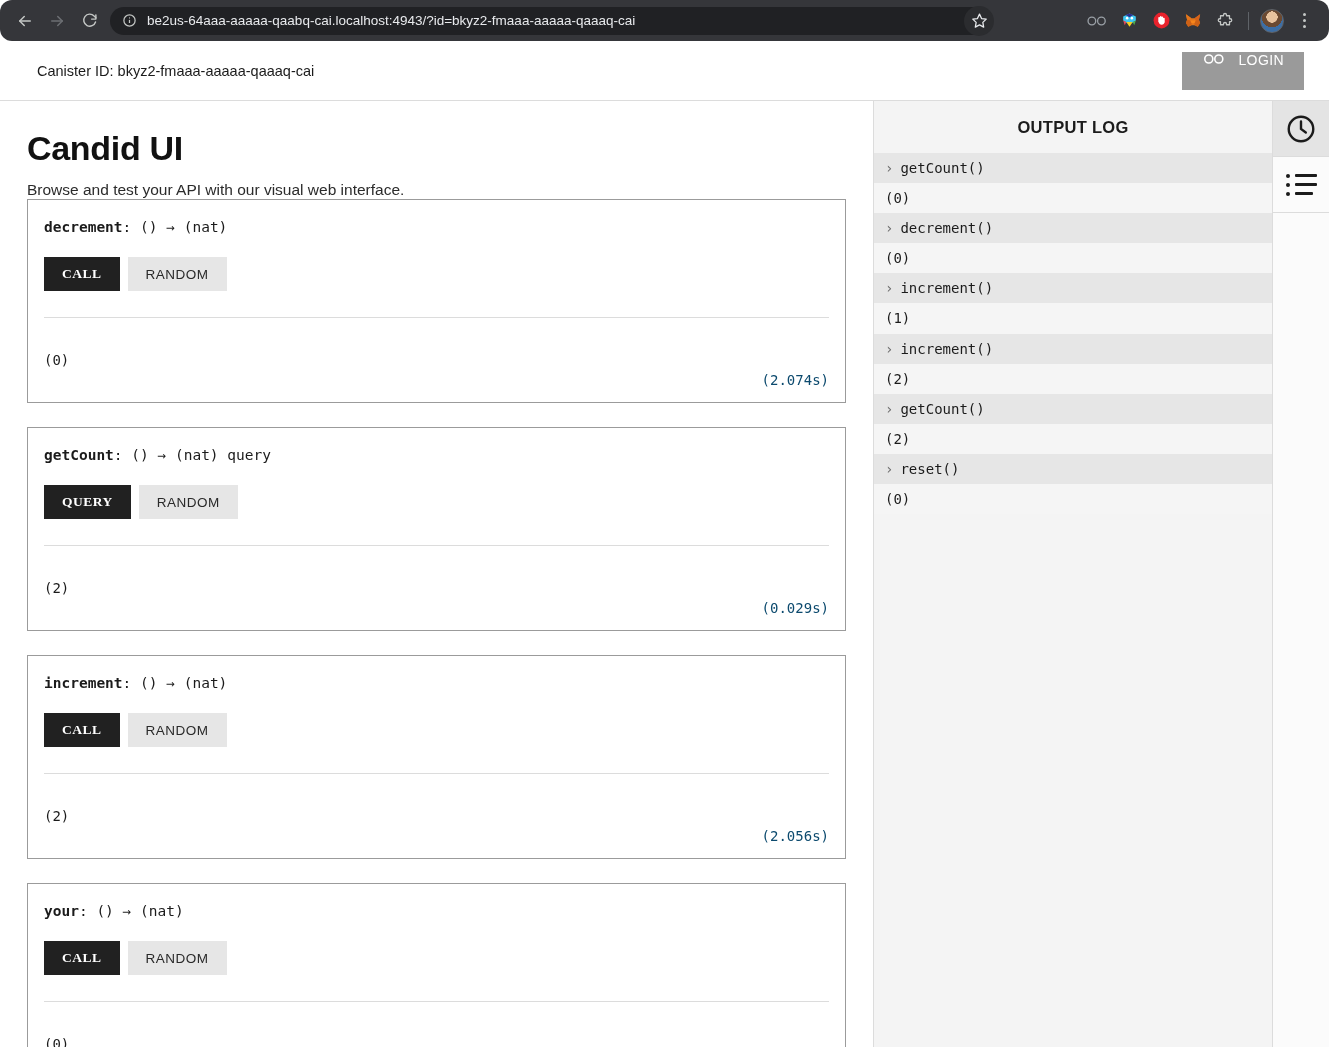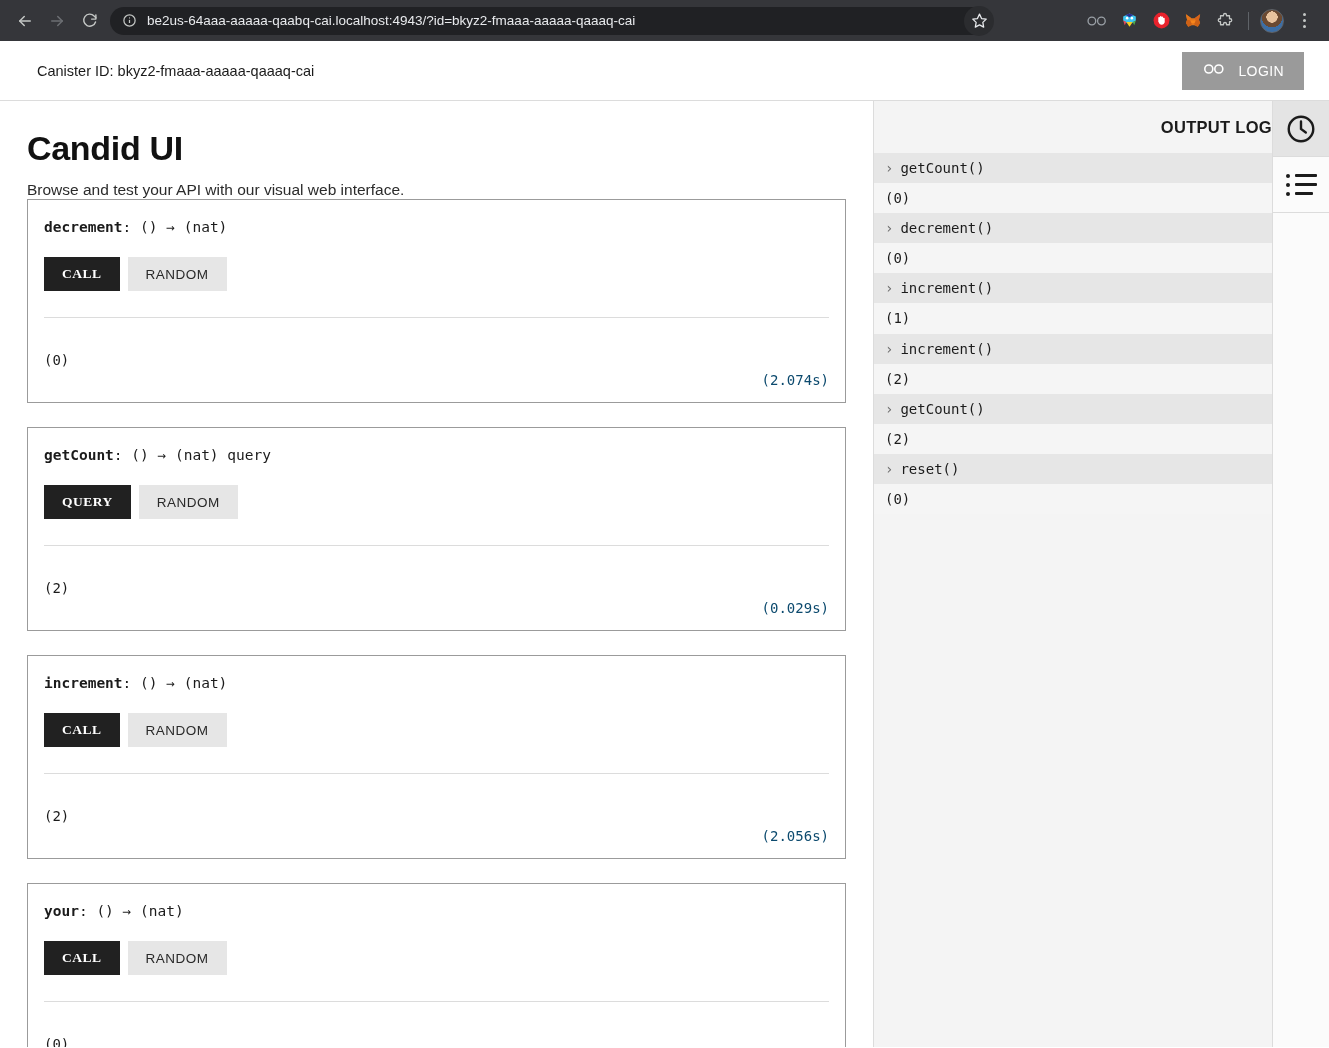--- a/index.html
+++ b/index.html
@@ -5,21 +5,21 @@
   * { box-sizing: border-box; margin: 0; padding: 0; }
   html, body {
     width: 1329px; height: 1048px;
     font-family: "Liberation Sans", sans-serif;
     background: #ffffff; overflow: hidden;
   }
 
   
   .browser-bar {
     height: 41px; background: #35363a;
-    display: flex; align-items: center; padding: 0 10px; gap: 2px;
+    display: flex; align-items: center; padding: 0 10px; gap: 2px; border-radius: 12px;
   }
   .nav-btn {
     width: 30px; height: 30px; display: flex; align-items: center;
     justify-content: center; border-radius: 50%; flex: 0 0 auto;
   }
   .nav-btn svg { display: block; }
   .omnibox {
     flex: 1 1 auto; height: 28px; background: #202124; border-radius: 14px;
     display: flex; align-items: center; padding: 0 12px; margin: 0 6px 0 4px;
     max-width: 880px;
@@ -51,21 +51,21 @@
   
   .page-header {
     height: 60px; background:#fff; border-bottom: 1px solid #dcdcdc;
     display:flex; align-items:center; justify-content: space-between;
     padding: 0 25px 0 25px;
   }
   .canister-id { font-size: 14.5px; color: #1b1b1b; margin-left: 12px; }
   .login-btn {
     background:#9a9a9a; color:#fff; border:none; height: 38px;
     padding: 0 20px; font-size: 14px; font-weight: 500; letter-spacing: .4px;
-    display:flex; align-items:center; gap: 12px; cursor:pointer;
+    display:flex; gap: 12px; cursor:pointer;
   }
 
   
   .body-wrap { display:flex; height: calc(1048px - 41px - 61px); }
   .main {
     width: 873px; flex: 0 0 873px; background:#fff;
     padding: 28px 27px 20px 27px; overflow:hidden;
   }
   h1.title { font-size: 34px; font-weight: 700; color:#111; letter-spacing:-0.3px; }
   .subtitle { font-size: 15.5px; color:#2b2b2b; margin-top: 13px; }
@@ -94,21 +94,21 @@
   }
   .result-value { color:#1b1b1b; }
   .result-time { color:#0c4a6e;margin-top:40px; }
 
   
   .log-panel {
     flex: 1 1 auto; background:#f4f4f4; border-left: 1px solid #dcdcdc;
     display:flex; flex-direction: column; overflow:hidden;
   }
   .log-header {
-    text-align:right; font-size: 16.5px; font-weight: 600; color:#1b1b1b;
+    text-align:center; font-size: 16.5px; font-weight: 600; color:#1b1b1b;
     letter-spacing:.3px; padding: 17px 0 16px 0; flex: 0 0 auto;
   }
   .log-list { flex: 1 1 auto; overflow:hidden; }
   .log-line {
     font-family: "DejaVu Sans Mono", monospace; font-size: 14px;
     color:#1b1b1b; padding: 7px 0 7px 11px; line-height: 1.15;
   }
   .log-call { background:#e6e6e6; }
   .log-result { background:#f5f5f5; }
   .chev { color:#6e6e6e; margin-right: 7px; }

